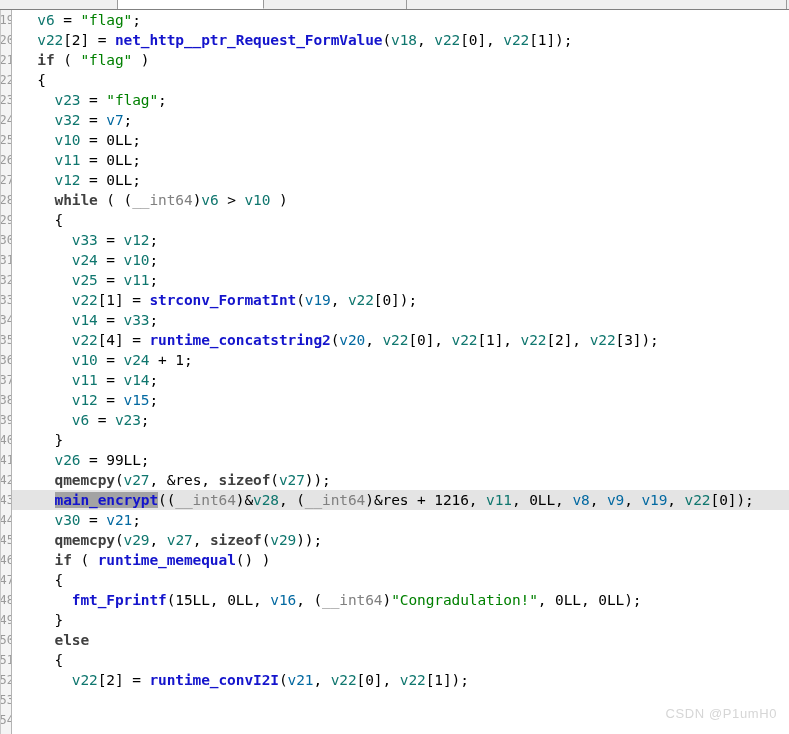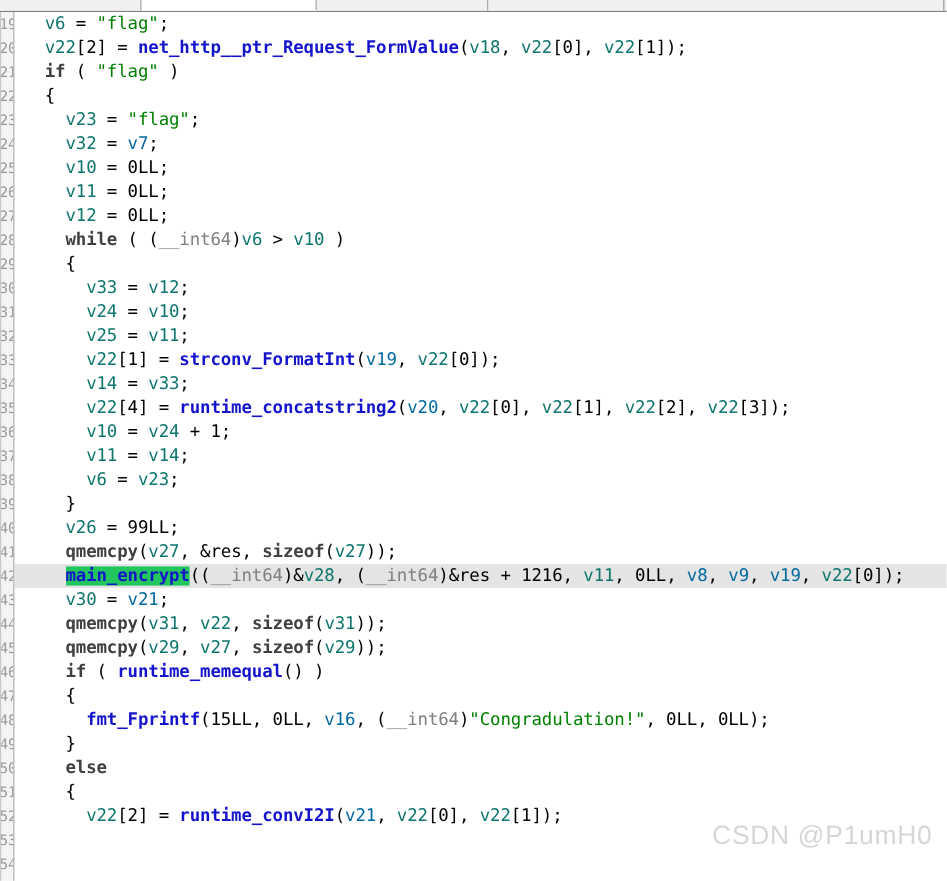--- a/index.html
+++ b/index.html
@@ -95,29 +95,29 @@
   }
 
   
   .t-lvar   { color: #0f766e; margin-top: 16px; }   
   .t-arg    { color: #0369a1; }   
   .t-func   { color: #1414cc; font-weight: bold; }  
   .t-kw     { color: #404040; font-weight: bold; }  
   .t-str    { color: #008000; }   
   .t-type   { color: #808080; }   
   .t-punct  { color: #000000; }
-  .t-hl     { background: #22c55e; }  
+  .t-hl     { background: #a3a3a3; }  
 
   
   #watermark {
     position: absolute;
     right: 12px;
-    bottom: 26px;
+    bottom: 14px;
     font-family: "Liberation Sans", sans-serif;
-    font-size: 22px;
+    font-size: 13px;
     color: #d6d6d6;
     letter-spacing: 0.6px;
     z-index: 5;
     user-select: none;
     pointer-events: none;
   }
 
   
   #frame-edge {
     position: absolute;
@@ -196,27 +196,27 @@
       <div class="code-line"><span>    </span><span class="t-kw">while</span><span class="t-punct"> ( (</span><span class="t-type">__int64</span><span class="t-punct">)</span><span class="t-lvar">v6</span><span class="t-punct"> &gt; </span><span class="t-lvar">v10</span><span class="t-punct"> )</span></div>
       <div class="code-line"><span>    </span><span class="t-punct">{</span></div>
       <div class="code-line"><span>      </span><span class="t-lvar">v33</span><span class="t-punct"> = </span><span class="t-lvar">v12</span><span class="t-punct">;</span></div>
       <div class="code-line"><span>      </span><span class="t-lvar">v24</span><span class="t-punct"> = </span><span class="t-lvar">v10</span><span class="t-punct">;</span></div>
       <div class="code-line"><span>      </span><span class="t-lvar">v25</span><span class="t-punct"> = </span><span class="t-lvar">v11</span><span class="t-punct">;</span></div>
       <div class="code-line"><span>      </span><span class="t-lvar">v22</span><span class="t-punct">[1] = </span><span class="t-func">strconv_FormatInt</span><span class="t-punct">(</span><span class="t-arg">v19</span><span class="t-punct">, </span><span class="t-lvar">v22</span><span class="t-punct">[0]);</span></div>
       <div class="code-line"><span>      </span><span class="t-lvar">v14</span><span class="t-punct"> = </span><span class="t-lvar">v33</span><span class="t-punct">;</span></div>
       <div class="code-line"><span>      </span><span class="t-lvar">v22</span><span class="t-punct">[4] = </span><span class="t-func">runtime_concatstring2</span><span class="t-punct">(</span><span class="t-arg">v20</span><span class="t-punct">, </span><span class="t-lvar">v22</span><span class="t-punct">[0], </span><span class="t-lvar">v22</span><span class="t-punct">[1], </span><span class="t-lvar">v22</span><span class="t-punct">[2], </span><span class="t-lvar">v22</span><span class="t-punct">[3]);</span></div>
       <div class="code-line"><span>      </span><span class="t-lvar">v10</span><span class="t-punct"> = </span><span class="t-lvar">v24</span><span class="t-punct"> + 1;</span></div>
       <div class="code-line"><span>      </span><span class="t-lvar">v11</span><span class="t-punct"> = </span><span class="t-lvar">v14</span><span class="t-punct">;</span></div>
+      <div class="code-line"><span>      </span><span class="t-lvar">v12</span><span class="t-punct"> = </span><span class="t-arg">v15</span><span class="t-punct">;</span></div>
       <div class="code-line"><span>      </span><span class="t-lvar">v6</span><span class="t-punct"> = </span><span class="t-lvar">v23</span><span class="t-punct">;</span></div>
       <div class="code-line"><span>    </span><span class="t-punct">}</span></div>
       <div class="code-line"><span>    </span><span class="t-lvar">v26</span><span class="t-punct"> = 99LL;</span></div>
       <div class="code-line"><span>    </span><span class="t-kw">qmemcpy</span><span class="t-punct">(</span><span class="t-lvar">v27</span><span class="t-punct">, &amp;res, </span><span class="t-kw">sizeof</span><span class="t-punct">(</span><span class="t-lvar">v27</span><span class="t-punct">));</span></div>
       <div class="code-line cursor-row"><span>    </span><span class="t-func t-hl">main_encrypt</span><span class="t-punct">((</span><span class="t-type">__int64</span><span class="t-punct">)&amp;</span><span class="t-lvar">v28</span><span class="t-punct">, (</span><span class="t-type">__int64</span><span class="t-punct">)&amp;res + 1216, </span><span class="t-lvar">v11</span><span class="t-punct">, 0LL, </span><span class="t-arg">v8</span><span class="t-punct">, </span><span class="t-arg">v9</span><span class="t-punct">, </span><span class="t-arg">v19</span><span class="t-punct">, </span><span class="t-lvar">v22</span><span class="t-punct">[0]);</span></div>
       <div class="code-line"><span>    </span><span class="t-lvar">v30</span><span class="t-punct"> = </span><span class="t-arg">v21</span><span class="t-punct">;</span></div>
-      <div class="code-line"><span>    </span><span class="t-kw">qmemcpy</span><span class="t-punct">(</span><span class="t-lvar">v31</span><span class="t-punct">, </span><span class="t-lvar">v22</span><span class="t-punct">, </span><span class="t-kw">sizeof</span><span class="t-punct">(</span><span class="t-lvar">v31</span><span class="t-punct">));</span></div>
       <div class="code-line"><span>    </span><span class="t-kw">qmemcpy</span><span class="t-punct">(</span><span class="t-lvar">v29</span><span class="t-punct">, </span><span class="t-lvar">v27</span><span class="t-punct">, </span><span class="t-kw">sizeof</span><span class="t-punct">(</span><span class="t-lvar">v29</span><span class="t-punct">));</span></div>
       <div class="code-line"><span>    </span><span class="t-kw">if</span><span class="t-punct"> ( </span><span class="t-func">runtime_memequal</span><span class="t-punct">() )</span></div>
       <div class="code-line"><span>    </span><span class="t-punct">{</span></div>
       <div class="code-line"><span>      </span><span class="t-func">fmt_Fprintf</span><span class="t-punct">(15LL, 0LL, </span><span class="t-arg">v16</span><span class="t-punct">, (</span><span class="t-type">__int64</span><span class="t-punct">)</span><span class="t-str">"Congradulation!"</span><span class="t-punct">, 0LL, 0LL);</span></div>
       <div class="code-line"><span>    </span><span class="t-punct">}</span></div>
       <div class="code-line"><span>    </span><span class="t-kw">else</span></div>
       <div class="code-line"><span>    </span><span class="t-punct">{</span></div>
       <div class="code-line"><span>      </span><span class="t-lvar">v22</span><span class="t-punct">[2] = </span><span class="t-func">runtime_convI2I</span><span class="t-punct">(</span><span class="t-arg">v21</span><span class="t-punct">, </span><span class="t-lvar">v22</span><span class="t-punct">[0], </span><span class="t-lvar">v22</span><span class="t-punct">[1]);</span></div>
     </div>
 

